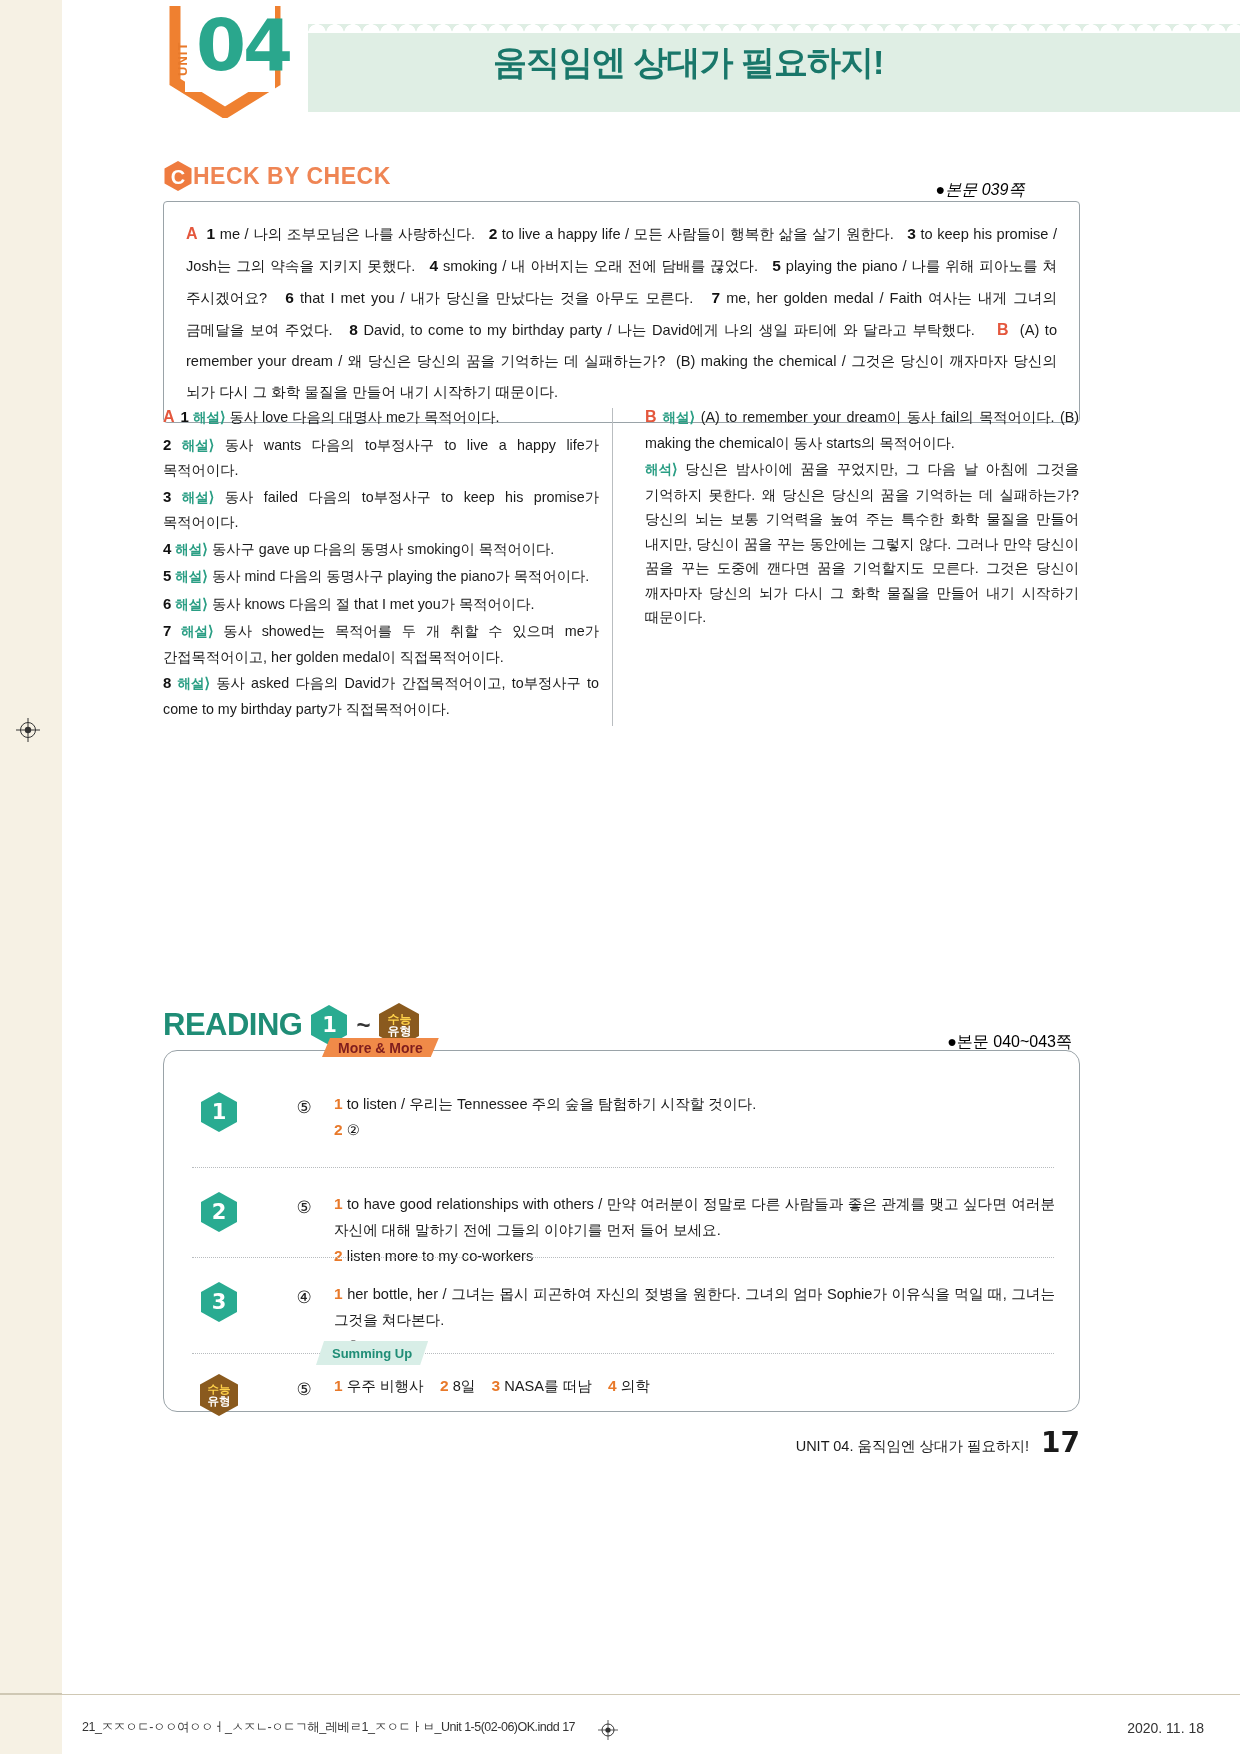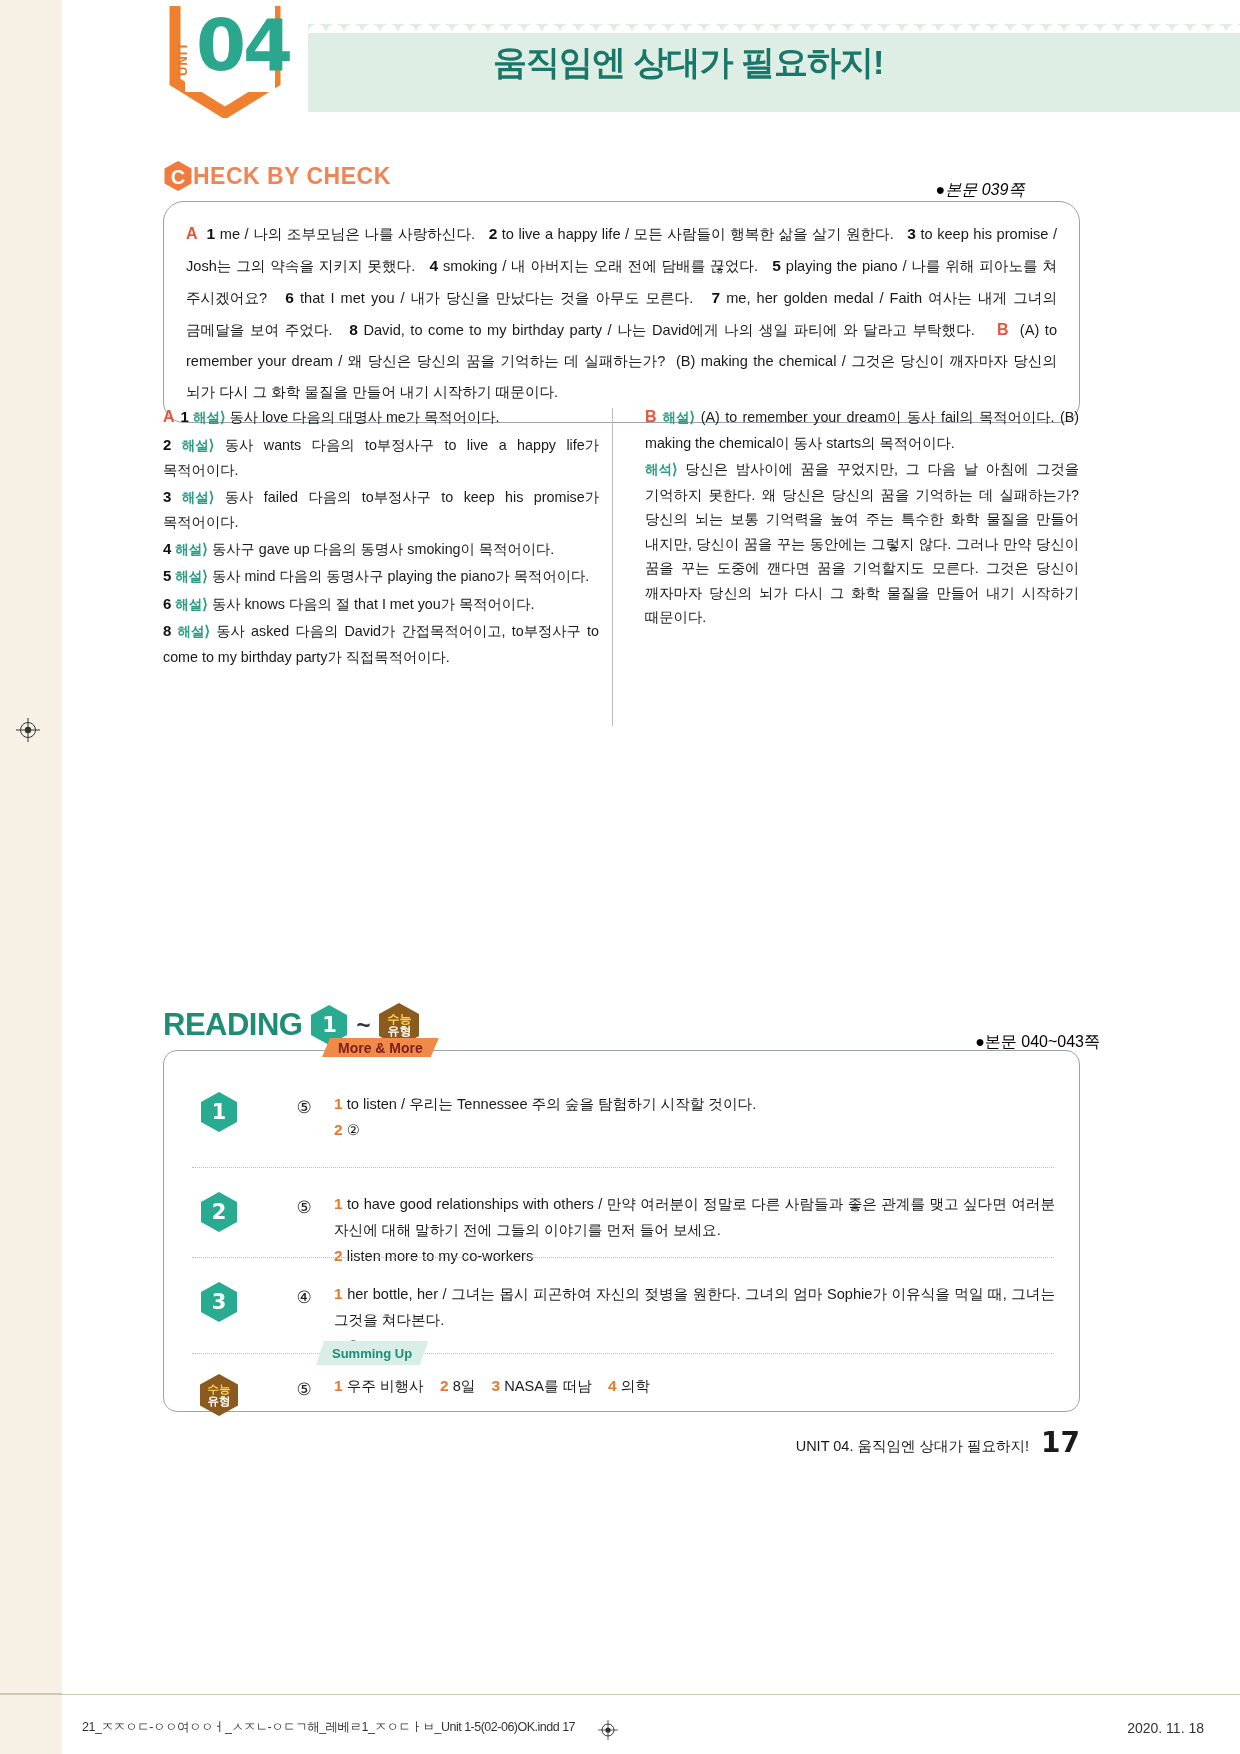--- a/index.html
+++ b/index.html
@@ -68,26 +68,26 @@
   }
   .hex-c{
     width:30px; height:32px; position:relative; display:inline-block;
   }
   .hex-c svg{ display:block; }
   .cbc-title{
     font-size:23px; font-weight:bold; color:#ef8554;
     letter-spacing:0.5px; margin-left:-2px;
   }
   .ref-cbc{ position:absolute; left:880px; top:180px; width:200px; text-align:center;font-style:italic;}
-  .ref-read{ position:absolute; left:860px; top:1032px; width:240px; text-align:right;}
+  .ref-read{ position:absolute; left:832px; top:1032px; width:240px; text-align:right;}
 
   
   .answer-box{
     position:absolute; left:163px; top:201px; width:917px;
-    border:1.4px solid #9aa3a8; border-radius:21px;
+    border:1.4px solid #9aa3a8; border-radius:4px;
     padding:16px 22px 14px 22px;
     background:#fff;
   }
   .answer-text{
     font-size:14.6px; line-height:31px; color:#1a1a1a;
     text-align:justify; word-break:keep-all;
   }
   .lbl-A{ color:#e4573d; font-weight:bold; font-size:16px; }
   .lbl-B{ color:#e4573d; font-weight:bold; font-size:16px; }
   .num{ font-weight:bold; color:#111; font-size:15.5px; }
@@ -268,20 +268,21 @@
 
 <div class="col-divider"></div>
 <div class="exp-wrap">
   <div class="exp-col" id="expLeft">
       <p class="exp-line"><span class="lead-A">A</span><span class="exp-num">1</span> <span class="tag-hs">해설</span><span class="chev">⟩</span> <span>동사 love 다음의 대명사 me가 목적어이다.</span></p>
       <p class="exp-line"><span class="exp-num">2</span> <span class="tag-hs">해설</span><span class="chev">⟩</span> <span>동사 wants 다음의 to부정사구 to live a happy life가 목적어이다.</span></p>
       <p class="exp-line"><span class="exp-num">3</span> <span class="tag-hs">해설</span><span class="chev">⟩</span> <span>동사 failed 다음의 to부정사구 to keep his promise가 목적어이다.</span></p>
       <p class="exp-line"><span class="exp-num">4</span> <span class="tag-hs">해설</span><span class="chev">⟩</span> <span>동사구 gave up 다음의 동명사 smoking이 목적어이다.</span></p>
       <p class="exp-line"><span class="exp-num">5</span> <span class="tag-hs">해설</span><span class="chev">⟩</span> <span>동사 mind 다음의 동명사구 playing the piano가 목적어이다.</span></p>
       <p class="exp-line"><span class="exp-num">6</span> <span class="tag-hs">해설</span><span class="chev">⟩</span> <span>동사 knows 다음의 절 that I met you가 목적어이다.</span></p>
+      <p class="exp-line"><span class="exp-num">7</span> <span class="tag-hs">해설</span><span class="chev">⟩</span> <span>동사 showed는 목적어를 두 개 취할 수 있으며 me가 간접목적어이고, her golden medal이 직접목적어이다.</span></p>
       <p class="exp-line"><span class="exp-num">8</span> <span class="tag-hs">해설</span><span class="chev">⟩</span> <span>동사 asked 다음의 David가 간접목적어이고, to부정사구 to come to my birthday party가 직접목적어이다.</span></p>
     </div>
   <div class="exp-col right" id="expRight">
       <p class="exp-line"><span class="lead-B">B</span><span class="tag-hs">해설</span><span class="chev">⟩</span> <span>(A) to remember your dream이 동사 fail의 목적어이다. (B) making the chemical이 동사 starts의 목적어이다.</span></p>
       <p class="exp-line"><span class="tag-hs">해석</span><span class="chev">⟩</span> <span>당신은 밤사이에 꿈을 꾸었지만, 그 다음 날 아침에 그것을 기억하지 못한다. 왜 당신은 당신의 꿈을 기억하는 데 실패하는가? 당신의 뇌는 보통 기억력을 높여 주는 특수한 화학 물질을 만들어 내지만, 당신이 꿈을 꾸는 동안에는 그렇지 않다. 그러나 만약 당신이 꿈을 꾸는 도중에 깬다면 꿈을 기억할지도 모른다. 그것은 당신이 깨자마자 당신의 뇌가 다시 그 화학 물질을 만들어 내기 시작하기 때문이다.</span></p>
     </div>
 </div>
 
 <div class="reading-head">
   <span class="reading-word">READING</span>

